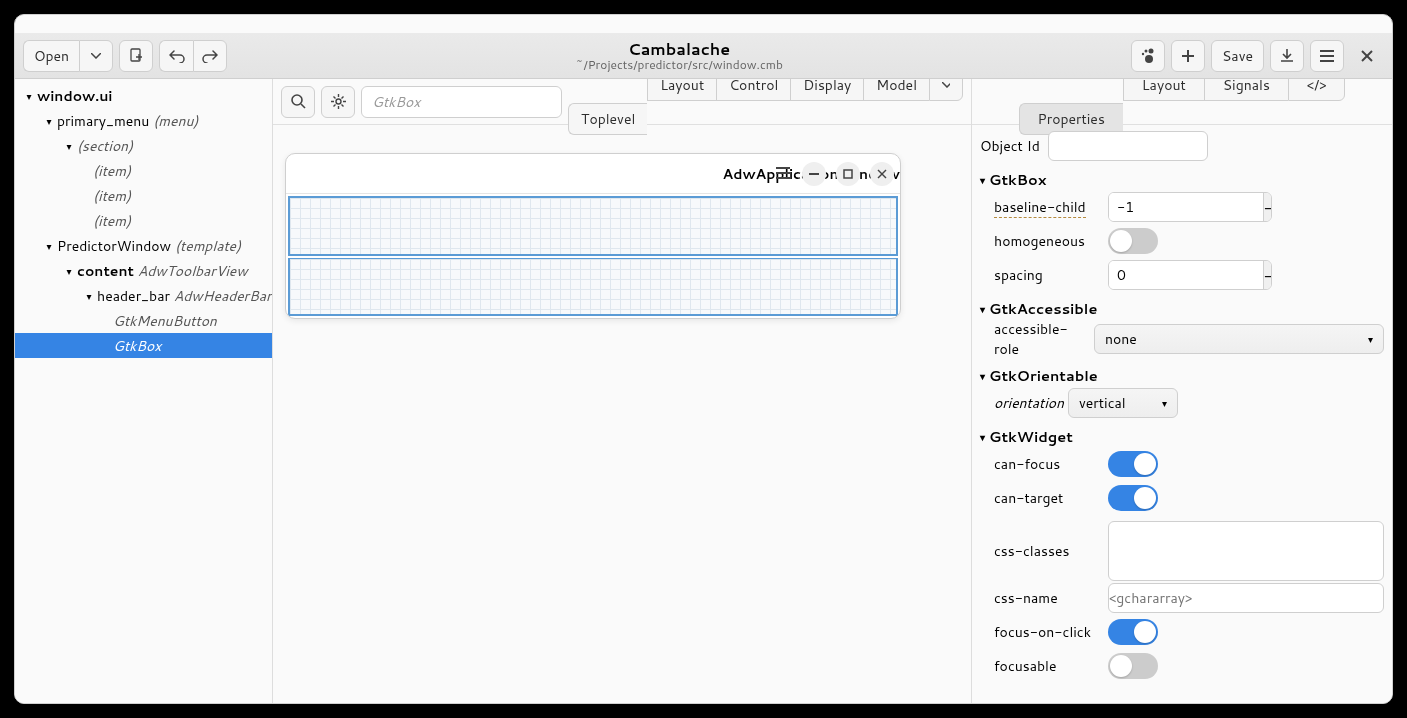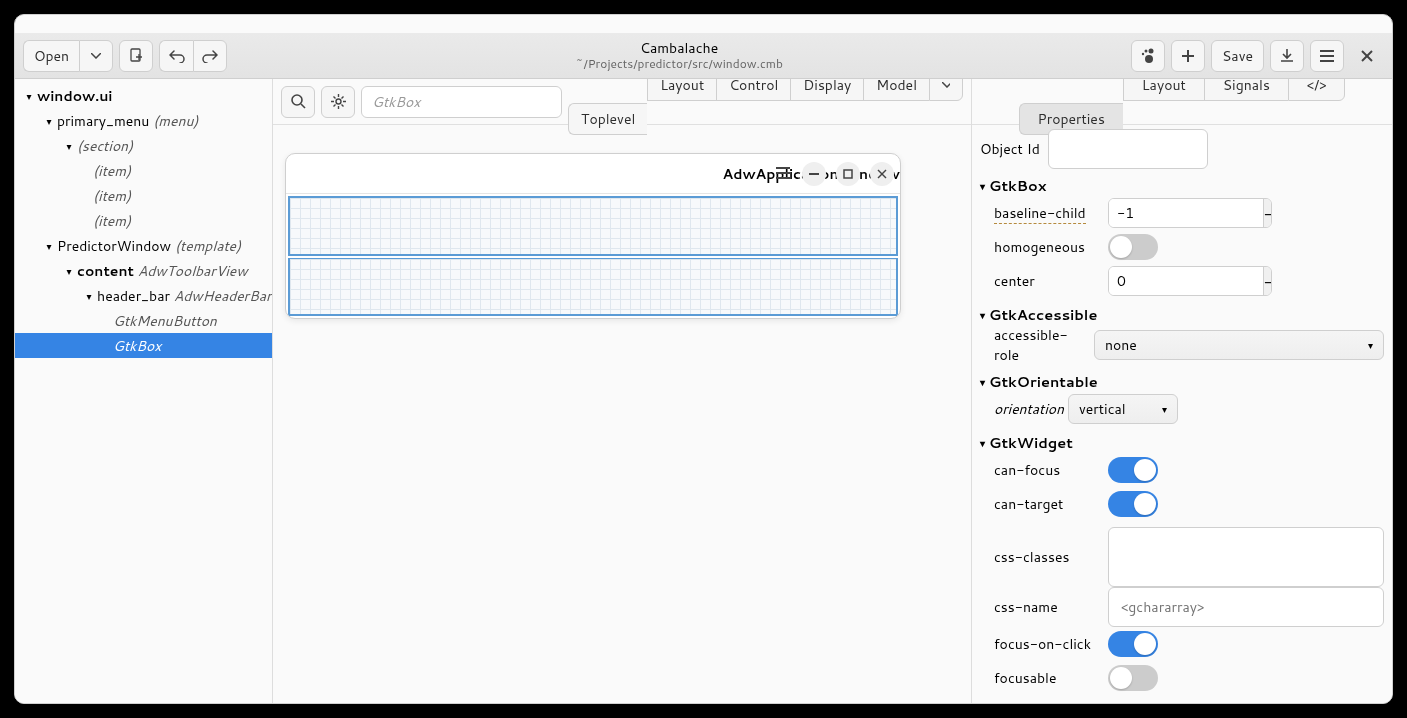--- a/index.html
+++ b/index.html
@@ -2,21 +2,21 @@
 <html><head>
 <meta charset="utf-8">
 <style>
 * { box-sizing: border-box; margin: 0; padding: 0; font-family: Cantarell, -apple-system, sans-serif; font-size: 14px; }
 body { width: 1407px; height: 718px; background: #000; padding: 14px; overflow: hidden; }
 .app-window { width: 100%; height: 100%; background: #fafafa; border-radius: 10px; display: flex; flex-direction: column; overflow: hidden; border: 1px solid #d0d0d0; }
 
 
 .headerbar { height: 46px; background: linear-gradient(#eaeaea,#e3e3e3); border-bottom: 1px solid #cfcfcf; display: flex; align-items: center; padding: 0 8px; gap: 6px; margin-top: 18px; }
 .hb-center { flex: 1; text-align: center; line-height: 1.2; }
-.hb-title { font-weight: 400; font-size: 14px; }
+.hb-title { font-weight: 700; font-size: 16px; }
 .hb-subtitle { font-size: 12px; color: #666; }
 .btn { background: #f6f6f6; border: 1px solid #cfcfcf; border-radius: 6px; height: 32px; display: inline-flex; align-items: center; justify-content: center; padding: 0 10px; color: #2e2e2e; cursor: pointer; }
 .btn.icon { width: 34px; padding: 0; }
 .btn-group { display: inline-flex; }
 .btn-group .btn { border-radius: 0; border-right-width: 0; }
 .btn-group .btn:first-child { border-top-left-radius: 6px; border-bottom-left-radius: 6px; }
 .btn-group .btn:last-child { border-top-right-radius: 6px; border-bottom-right-radius: 6px; border-right-width: 1px; }
 .hb-right { display: flex; gap: 6px; align-items: center; }
 .iconbtn-plain { width: 34px; height: 32px; display: inline-flex; align-items: center; justify-content: center; cursor: pointer; border-radius: 6px; }
 
@@ -55,21 +55,21 @@
 .props-tabs { height: 46px; display: flex; align-items: center; justify-content: center; gap: 0; border-bottom: 1px solid #e0e0e0; padding: 0 8px; }
 .props-tabs .linked-buttons .btn { padding: 0 18px; }
 .props-tabs .btn.active { background: #e4e4e4; }
 
 .props-scroll { flex: 1; overflow-y: auto; padding: 4px 8px 8px 8px; }
 .fieldrow { display: flex; align-items: center; min-height: 34px; gap: 8px; }
 .fieldrow label { width: 120px; font-size: 14px; }
 .fieldrow .indent { padding-left: 14px; }
 .grouphdr { font-weight: 700; display: flex; align-items: center; gap: 4px; padding-top: 6px; font-size: 14.5px; }
 .grouphdr::before { content: "▾"; font-size: 10px; }
-.textinput { height: 40px; border: 1px solid #cfcfcf; border-radius: 6px; background: #fff; padding: 0 12px; flex: 1; }
+.textinput { height: 30px; border: 1px solid #cfcfcf; border-radius: 6px; background: #fff; padding: 0 0; flex: 1; }
 .spinbox { display: flex; height: 30px; border: 1px solid #cfcfcf; border-radius: 6px; background: #fff; overflow: hidden; width: 164px; }
 .spinbox input { flex: 1; border: none; padding: 0 8px; font-size: 14px; outline: none; }
 .spinbox button { width: 30px; border: none; border-left: 1px solid #cfcfcf; background: #f0f0f0; font-size: 16px; cursor: pointer; }
 .combo { height: 30px; border: 1px solid #cfcfcf; border-radius: 6px; background: linear-gradient(#f5f5f5,#eee); padding: 0 30px 0 10px; display: flex; align-items: center; position: relative; cursor: pointer; flex: 1; max-width: 170px; }
 .combo::after { content: "▾"; position: absolute; right: 10px; font-size: 10px; }
 .combo.wide { max-width: none; flex: 1; }
 .switch { width: 50px; height: 26px; border-radius: 13px; background: #ccc; position: relative; cursor: pointer; }
 .switch::after { content: ""; width: 22px; height: 22px; background: #fff; border-radius: 50%; position: absolute; top: 2px; left: 2px; box-shadow: 0 1px 2px rgba(0,0,0,0.2); transition: all .1s; }
 .switch.on { background: #3584e4; }
 .switch.on::after { left: 26px; }
@@ -276,21 +276,21 @@
             <input value="-1" style="">
             <button>−</button>
 
           </div>
         </div>
         <div class="fieldrow">
           <label class="indent">homogeneous</label>
           <div class="switch"></div>
         </div>
         <div class="fieldrow">
-          <label class="indent">center</label>
+          <label class="indent">spacing</label>
           <div class="spinbox">
             <input value="0" style="">
             <button>−</button>
 
           </div>
         </div>
 
         <div class="grouphdr">GtkAccessible</div>
         <div class="fieldrow">
           <label class="indent" style="width:106px;">accessible-role</label>

